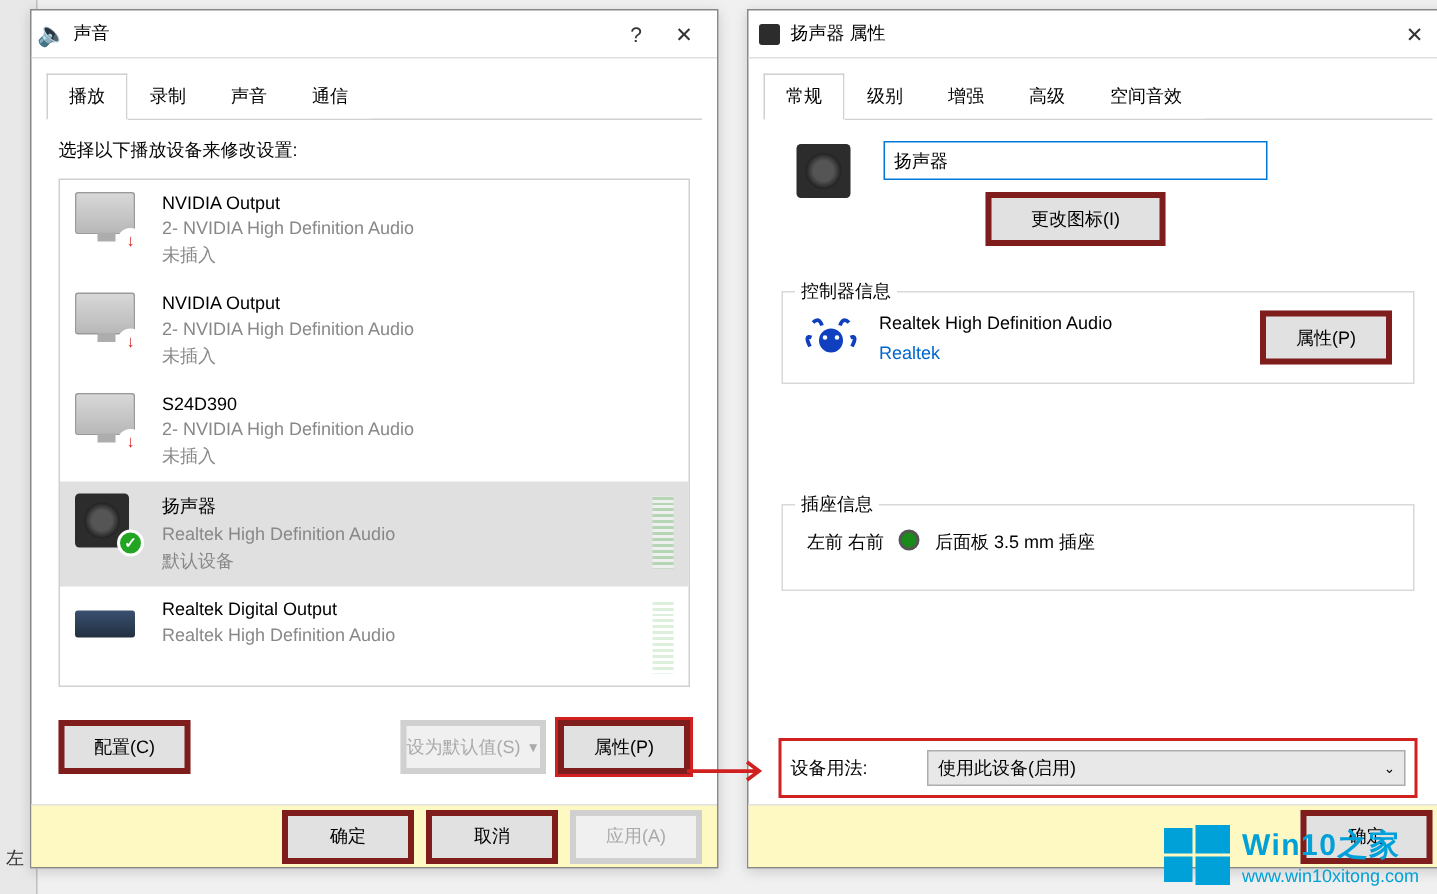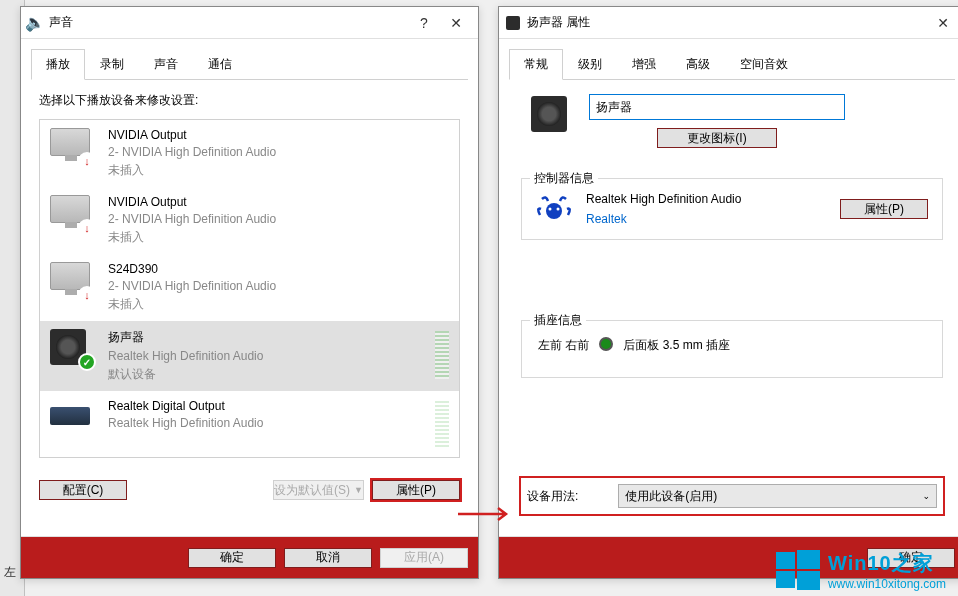--- a/index.html
+++ b/index.html
@@ -43,26 +43,26 @@
     .status-badge.green::after { content: "✓"; color: #fff; font-size: 10px; font-weight: bold; }
     
     .device-text { flex: 1; display: flex; flex-direction: column; gap: 3px; }
     .device-name { font-size: 12px; color: #000; }
     .device-desc { font-size: 12px; color: #888; }
     .device-status { font-size: 12px; color: #888; }
     .level-meter { width: 14px; height: 48px; background: repeating-linear-gradient(to bottom,#88cc88 0,#88cc88 2px,#fff 2px,#fff 4px); opacity: .5; margin-top: 2px; }
     .level-meter.dim { opacity: .3; }
     
     .btn-row { display: flex; gap: 8px; padding: 14px 18px; align-items: center; }
-    .btn { min-width: 88px; height: 20px; font-size: 12px; background: #e1e1e1; border: 1px solid #7f1d1d; display: flex; align-items: center; justify-content: center; cursor: pointer; }
+    .btn { min-width: 88px; height: 36px; font-size: 12px; background: #e1e1e1; border: 4px solid #7f1d1d; display: flex; align-items: center; justify-content: center; cursor: pointer; }
     .btn.disabled { color: #aaa; border-color: #d0d0d0; background: #f0f0f0; cursor: default; }
     .btn.highlight-red { outline: 2px solid #d02020; outline-offset: 0; }
     .dropdown-caret { margin-left: 4px; font-size: 9px; }
     
-    .dialog-footer { position: absolute; bottom: 0; left: 0; right: 0; height: 42px; background: #b91c1c; display: flex; justify-content: flex-end; align-items: center; gap: 8px; padding: 0 10px; border-top: 1px solid #e0e0e0; }
+    .dialog-footer { position: absolute; bottom: 0; left: 0; right: 0; height: 42px; background: #fef9c3; display: flex; justify-content: flex-end; align-items: center; gap: 8px; padding: 0 10px; border-top: 1px solid #e0e0e0; }
     
     
     .right-body { padding: 14px 22px; }
     .right-top { display: flex; gap: 20px; align-items: flex-start; margin-bottom: 30px; }
     .icon-col { width: 48px; padding-top: 2px; padding-left:10px; }
     .name-col { display: flex; flex-direction: column; gap: 8px; }
     .name-input { width: 256px; height: 26px; border: 1px solid #0078d7; padding: 0 6px; font-size: 12px; }
     
     .fieldset { border: 1px solid #d8d8d8; padding: 12px 14px; margin-bottom: 20px; position: relative; }
     .fieldset-legend { position: absolute; top: -9px; left: 8px; background: #fff; padding: 0 4px; font-size: 12px; }

